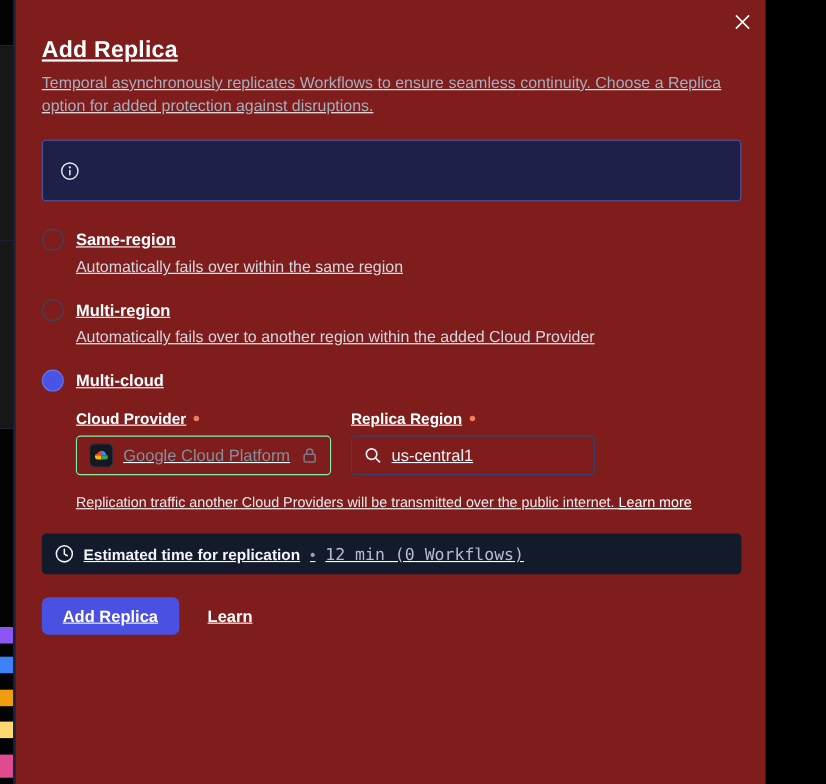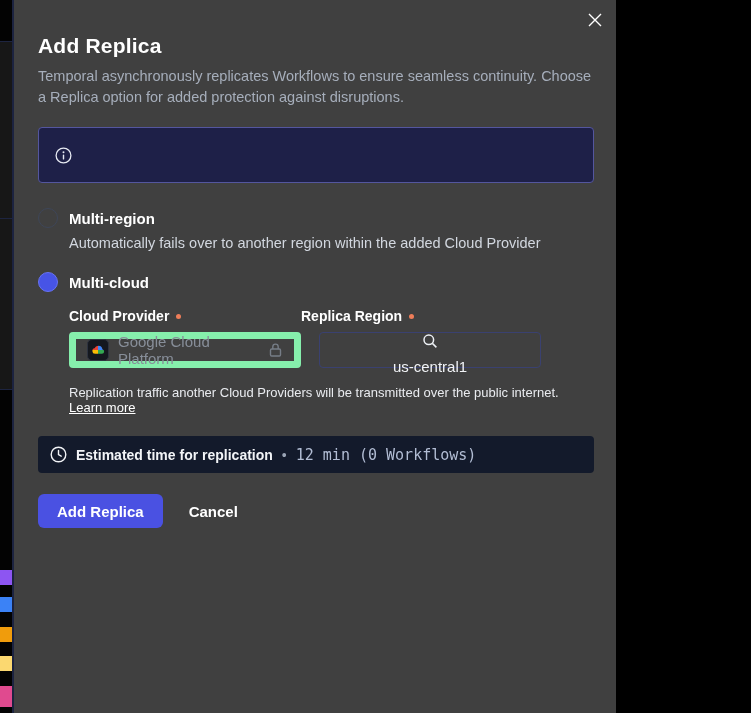--- a/index.html
+++ b/index.html
@@ -8,21 +8,21 @@
   .canvas { position:relative; width:751px; height:713px; background:#000; overflow:hidden; }
 
   
   .backdrop { position:absolute; left:0; top:0; width:13px; height:713px; background:#030303; }
   .bd-gray { position:absolute; left:0; width:12px; background:#171717; }
   .bd-line { position:absolute; left:0; width:13px; height:1px; background:#1d2440; }
   .bd-vline { position:absolute; left:12px; top:0; width:2px; height:713px; background:#1c2340; }
   .stripe { position:absolute; left:0; width:12px; height:15px; }
 
   
-  .modal { position:absolute; left:14px; top:0; width:602px; height:713px; background:#404040; color:#fff; }
+  .modal { position:absolute; left:14px; top:0; width:682px; height:713px; background:#7f1d1d; color:#fff;text-decoration:underline; }
   .close-btn { position:absolute; top:10px; right:11px; width:20px; height:20px; cursor:pointer;
                display:flex; align-items:center; justify-content:center; }
   .content { padding:34px 22px 0 24px; }
 
   .title { font-size:21px; font-weight:bold; color:#fff; letter-spacing:.2px; }
   .desc { margin-top:8px; font-size:14.5px; line-height:1.45; color:#a6aebb; max-width:700px; }
 
   .pricing-banner { margin-top:19px; height:56px; display:flex; align-items:center; gap:9px;
                     background:#1e2048; border:1px solid #54569e; border-radius:4px; padding:0 16px;
                     font-size:14.5px; color:#e6e9f2; }
@@ -30,28 +30,28 @@
 
   .options { margin-top:25px; }
   .option { margin-bottom:21px; }
   .option-head { display:flex; align-items:center; gap:11px; cursor:pointer; }
   .radio { width:20px; height:20px; border-radius:50%; border:1.5px solid #3e4658; background:transparent; flex:none; }
   .radio.checked { background:#4754e6; border-color:#6773f2; }
   .option-label { font-size:15px; font-weight:bold; color:#fff; }
   .option-desc { margin:7px 0 0 31px; font-size:14.5px; color:#d2d7df; }
 
   .fields { margin:16px 0 0 31px; }
-  .field-labels { display:flex; }
+  .field-labels { display:flex; gap:18px; }
   .field-label { font-size:14px; font-weight:bold; color:#fff; display:flex; align-items:center; gap:7px; }
   .fl-1 { width:232px; } .fl-2 { width:222px; }
   .req-dot { width:5px; height:5px; border-radius:50%; display:inline-block; }
   .field-row { display:flex; gap:18px; margin-top:8px; }
   .field-box { height:36px; display:flex; align-items:center; gap:9px; padding:0 11px; border-radius:4px; }
-  .provider-box { width:232px; border:7px solid #86efac; cursor:default; }
-  .region-box { width:222px; border:1px solid #3a4170; cursor:text;flex-direction:column; }
+  .provider-box { width:232px; border:1px solid #86efac; cursor:default; }
+  .region-box { width:222px; border:1px solid #3a4170; cursor:text; }
   .provider-text { font-size:15px; color:#878e99; flex:1; }
   .region-text { font-size:15px; color:#f1f3f6; }
   .gcp-badge { width:22px; height:22px; border-radius:5px; background:#15181f; border:1px solid #2e3340;
                display:flex; align-items:center; justify-content:center; flex:none; }
 
   .note { margin-top:17px; font-size:13px; color:#e9ebef; }
   .note-link { color:#fff; text-decoration:underline; cursor:pointer; }
 
   .estimate-banner { margin-top:21px; height:37px; display:flex; align-items:center; gap:9px;
                      background:#131a2b; border-radius:4px; padding:0 12px; }
@@ -103,20 +103,27 @@
           <svg width="17" height="17" viewBox="0 0 17 17">
               <circle cx="8.5" cy="8.5" r="7.4" fill="none" stroke="#e6e9f2" stroke-width="1.3"></circle>
               <circle cx="8.5" cy="5.2" r="1" fill="#e6e9f2"></circle>
               <rect x="7.8" y="7.4" width="1.4" height="5.2" rx="0.7" fill="#e6e9f2"></rect>
             </svg>
         </span>
       </div>
 
       <div class="options">
 
+        <div class="option">
+          <div class="option-head">
+            <span class="radio"></span>
+            <span class="option-label">Same-region</span>
+          </div>
+          <div class="option-desc">Automatically fails over within the same region</div>
+        </div>
 
         <div class="option">
           <div class="option-head">
             <span class="radio"></span>
             <span class="option-label">Multi-region</span>
           </div>
           <div class="option-desc">Automatically fails over to another region within the added Cloud Provider</div>
         </div>
 
         <div class="option" style="margin-bottom:0">
@@ -183,17 +190,17 @@
               <path d="M8.5 4.4 V8.7 L11.2 10.2" fill="none" stroke="#f2f4f7" stroke-width="1.4" stroke-linecap="round"></path>
             </svg>
         </span>
         <span class="estimate-label">Estimated time for replication</span>
         <span class="estimate-sep">•</span>
         <span class="estimate-value">12 min (0 Workflows)</span>
       </div>
 
       <div class="actions">
         <button class="btn-primary" style="background: rgb(74, 81, 226);">Add Replica</button>
-        <button class="btn-cancel">Cancel</button>
+        <button class="btn-cancel">Learn</button>
       </div>
     </div>
   </div>
 </div>
 
 </body></html>

